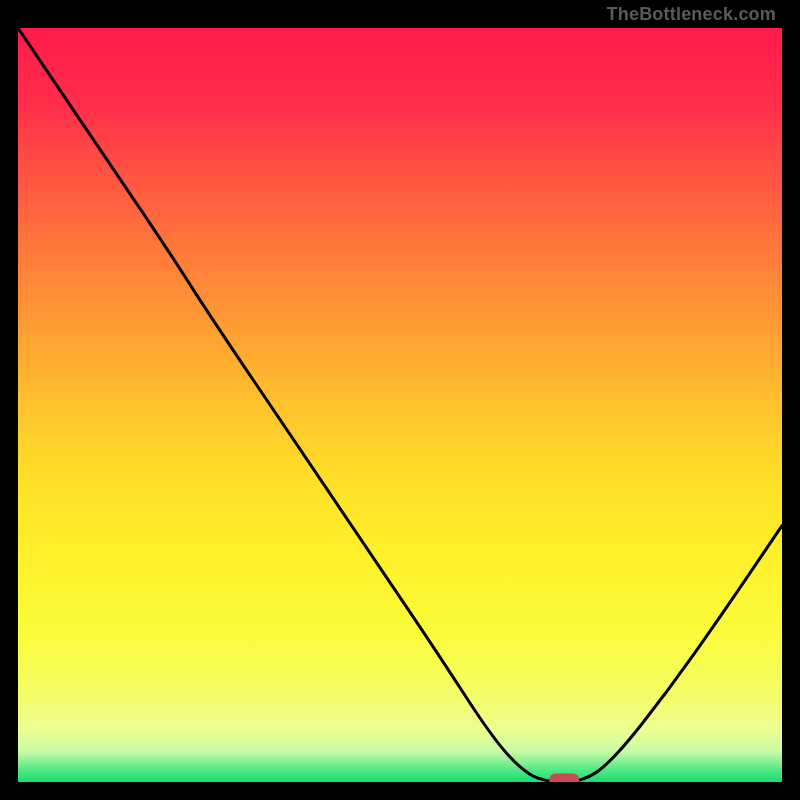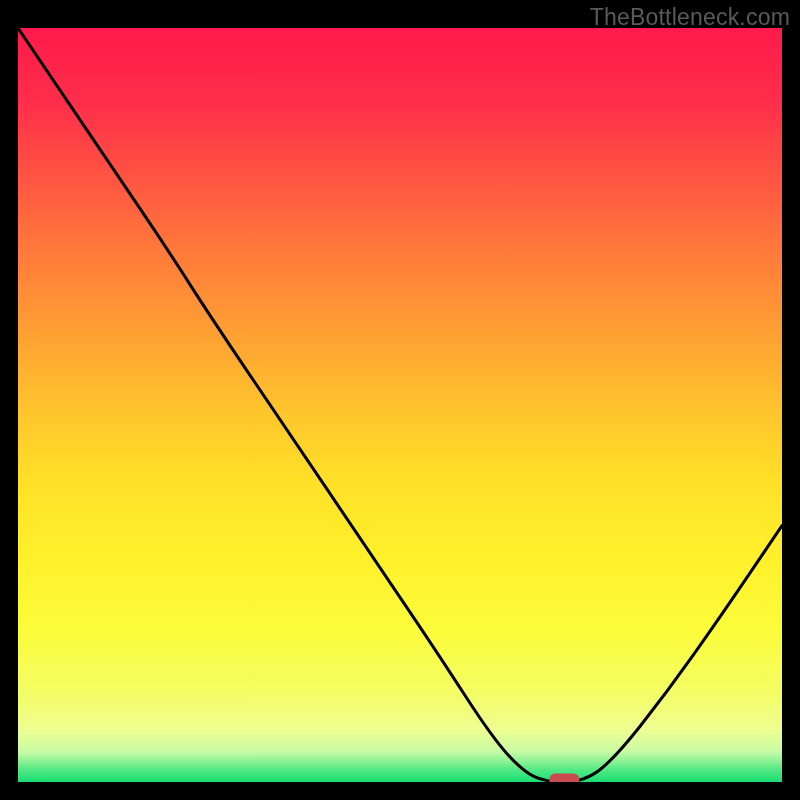--- a/index.html
+++ b/index.html
@@ -12,25 +12,25 @@
   }
   .outer {
     width: 800px;
     height: 800px;
     background: #000;
     position: relative;
   }
   .watermark {
     position: absolute;
     top: 4px;
-    right: 10px;
+    right: 24px;
     color: #5a5a5a;
     font-family: Arial, Helvetica, sans-serif;
-    font-size: 23px;
-    font-weight: 400;
+    font-size: 18px;
+    font-weight: 700;
     letter-spacing: 0.2px;
   }
   .plot-wrap {
     position: absolute;
     left: 18px;
     top: 28px;
     width: 764px;
     height: 754px;
   }
   svg {

